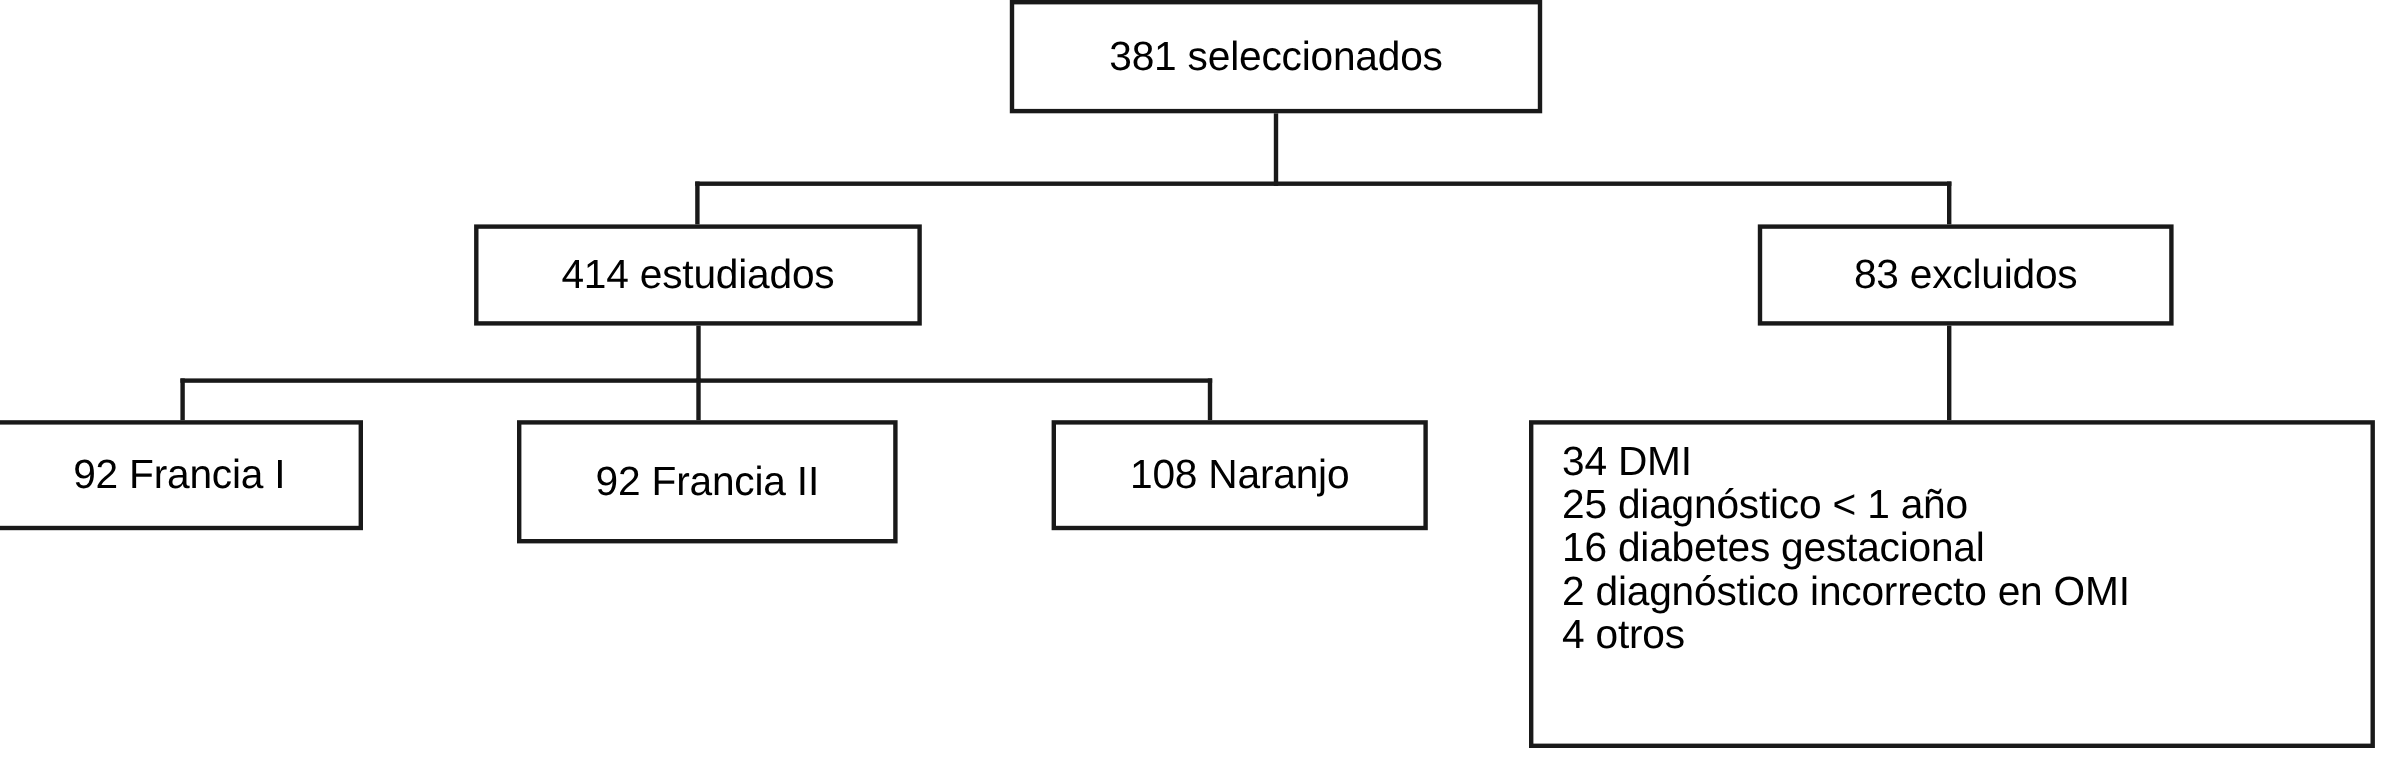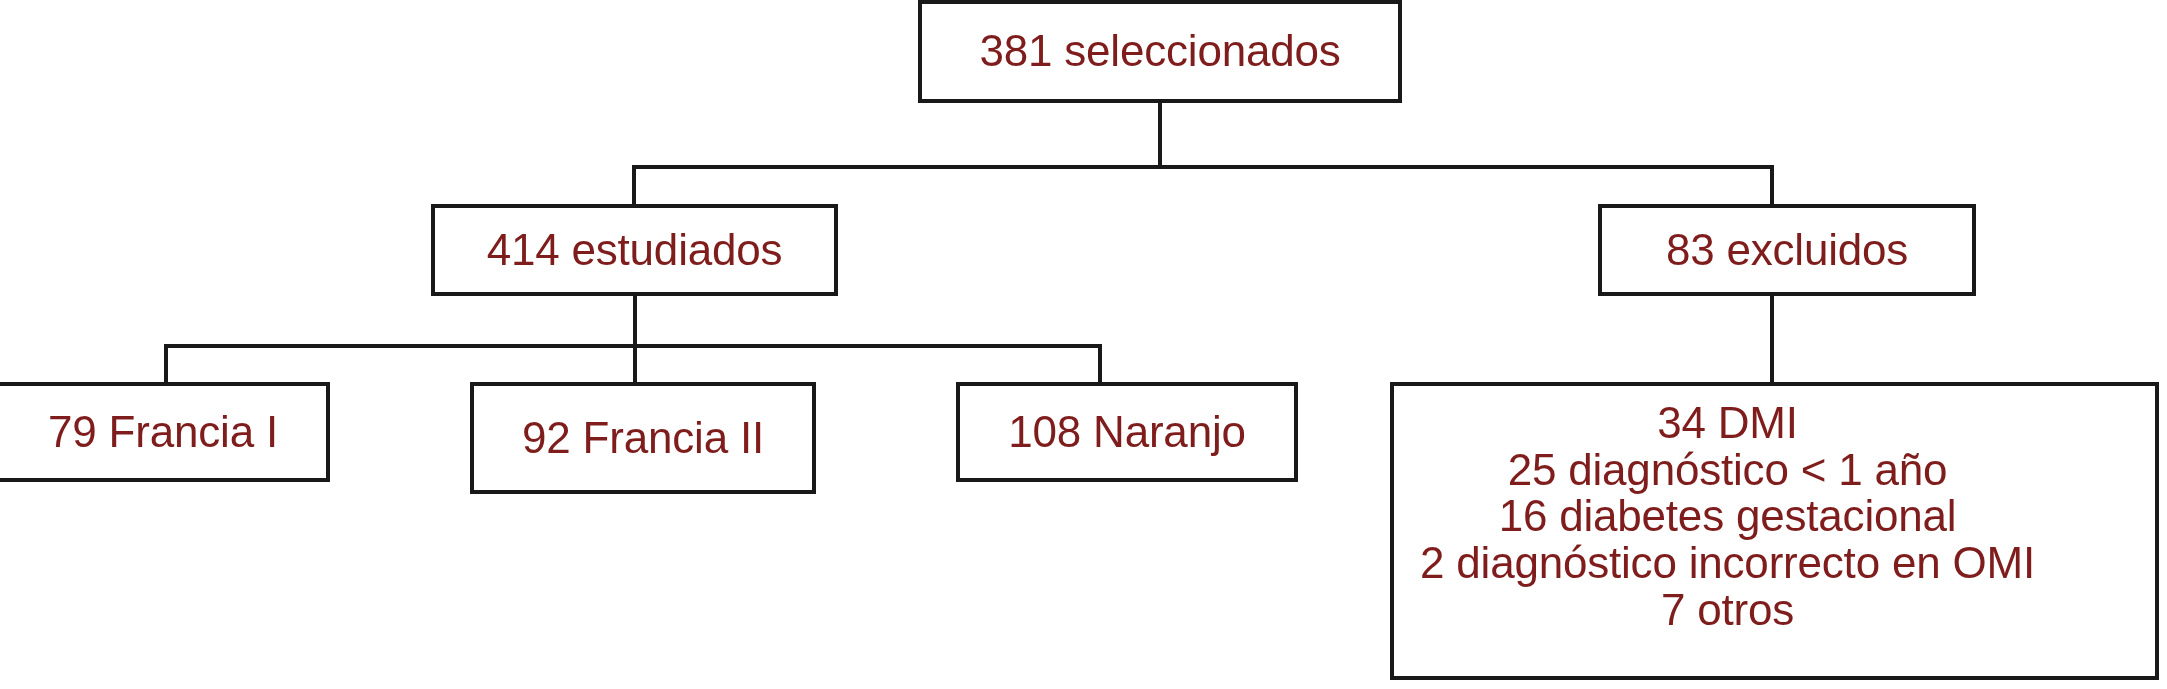--- a/index.html
+++ b/index.html
@@ -22,25 +22,24 @@
     border: 4px solid #191919;
     background: #ffffff;
     display: flex;
     align-items: center;
     white-space: nowrap;
   }
   .node-box.centered {
     justify-content: center;
   }
   .node-label {
-    font-size: 44px;
+    font-size: 37px;
     line-height: 1.06;
     letter-spacing: -0.2px;
-    color: #7f1d1d;
-    text-align: center;
+    color: #000000;
   }
   .node-box.multiline {
     align-items: flex-start;
     justify-content: flex-start;
     padding: 14px 0 12px 26px;
   }
   .multiline-list {
     display: block;
   }
   .multiline-list .node-label {
@@ -110,34 +109,34 @@
 
   <div class="connector v" id="conn-studied-stem"></div>
   <div class="connector h" id="conn-row3-bus"></div>
   <div class="connector v" id="conn-fr1-drop"></div>
   <div class="connector v" id="conn-fr2-drop"></div>
   <div class="connector v" id="conn-nar-drop"></div>
 
   <div class="connector v" id="conn-excl-stem"></div>
 
   <div class="node-box centered" id="box-francia-1">
-    <span class="node-label">79 Francia I</span>
+    <span class="node-label">92 Francia I</span>
   </div>
 
   <div class="node-box centered" id="box-francia-2">
     <span class="node-label">92 Francia II</span>
   </div>
 
   <div class="node-box centered" id="box-naranjo">
     <span class="node-label">108 Naranjo</span>
   </div>
 
   <div class="node-box multiline" id="box-excl-detail">
     <div class="multiline-list">
       <span class="node-label">34 DMI</span>
       <span class="node-label">25 diagnóstico &lt; 1 año</span>
       <span class="node-label">16 diabetes gestacional</span>
       <span class="node-label">2 diagnóstico incorrecto en OMI</span>
-      <span class="node-label">7 otros</span>
+      <span class="node-label">4 otros</span>
     </div>
   </div>
 
 </div>
 
 </body></html>

